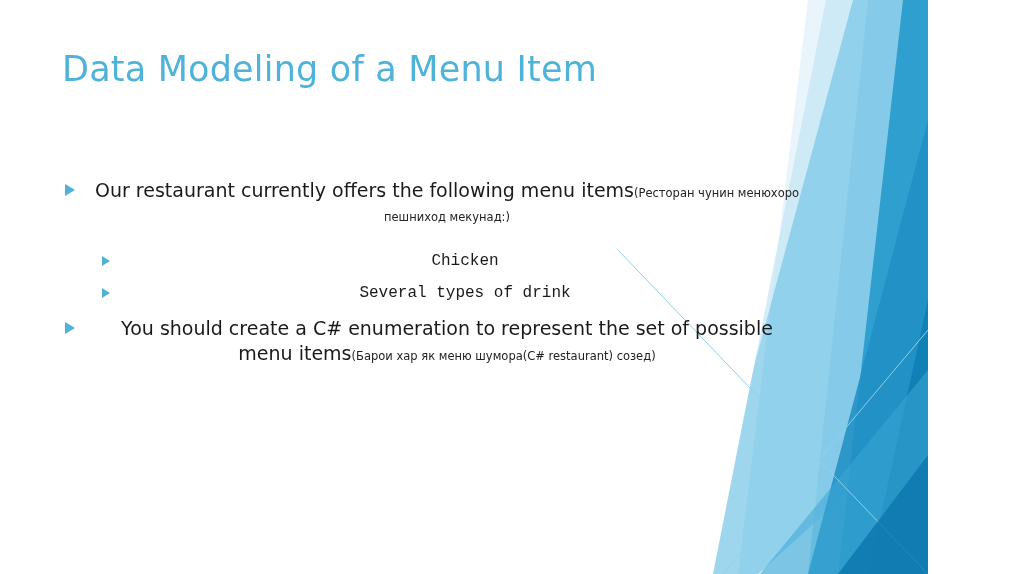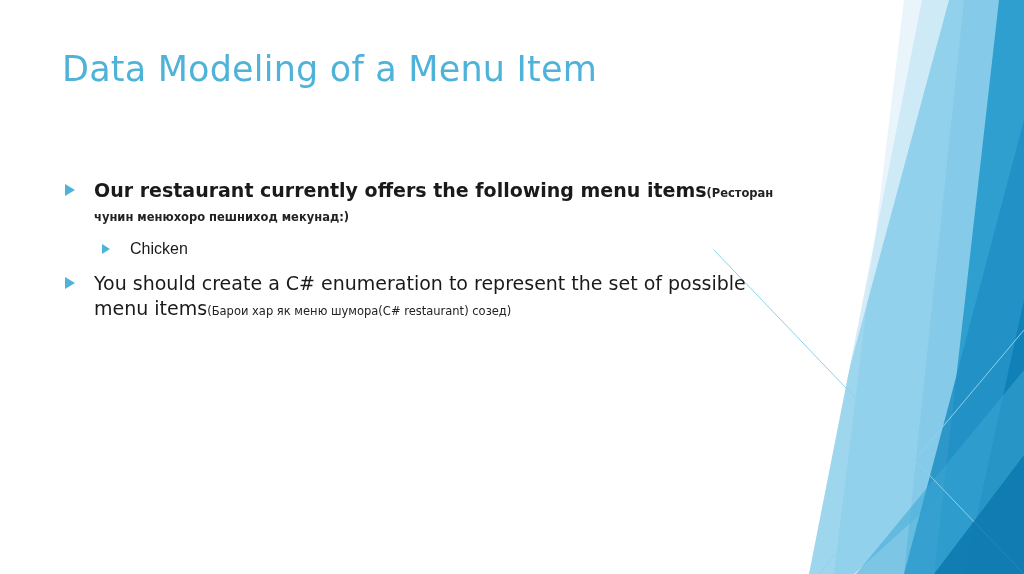--- a/index.html
+++ b/index.html
@@ -5,24 +5,25 @@
   html, body {
     margin: 0;
     padding: 0;
     background: #ffffff;
   }
   body {
     font-family: "Liberation Sans", sans-serif;
   }
   .slide {
     position: relative;
-    width: 1024px;
+    width: 928px;
     height: 574px;
     background: #ffffff;
     overflow: hidden;
+    text-align: center;
   }
 
   
   .deco {
     position: absolute;
     top: 0;
     right: 0;
     width: 420px;
     height: 574px;
     overflow: hidden;
@@ -61,23 +62,23 @@
     color: #1a1a1a;
     font-family: "DejaVu Sans", sans-serif;
   }
   .l2 {
     position: relative;
     padding-left: 70px;
     margin-bottom: 12px;
     font-size: 16px;
     line-height: 1.3;
     color: #1a1a1a;
-    font-family: Liberation Sans, sans-serif;
+    font-family: Liberation Mono, monospace;
   }
-  .l1:first-child { margin-bottom: 12px; font-weight: bold; }
+  .l1:first-child { margin-bottom: 24px; }
 
   .bullet {
     position: absolute;
     top: 6px;
     width: 0;
     height: 0;
     border-style: solid;
     border-width: 6px 0 6px 10px;
     border-color: transparent transparent transparent #4fb3d9;
   }
@@ -119,20 +120,24 @@
       <span class="bullet"></span>
       <span>Our restaurant currently offers the following menu items</span><span class="sub">(Ресторан чунин менюхоро пешниход мекунад:)</span>
     </div>
 
     <div class="l2">
       <span class="bullet"></span>
       <span>Chicken</span>
     </div>
 
 
+    <div class="l2">
+      <span class="bullet"></span>
+      <span>Several types of drink</span>
+    </div>
 
     <div class="l1">
       <span class="bullet"></span>
       <span>You should create a C# enumeration to represent the set of possible menu items</span><span class="sub">(Барои хар як меню шумора(C# restaurant) созед)</span>
     </div>
 
   </div>
 </div>
 
 </body></html>

